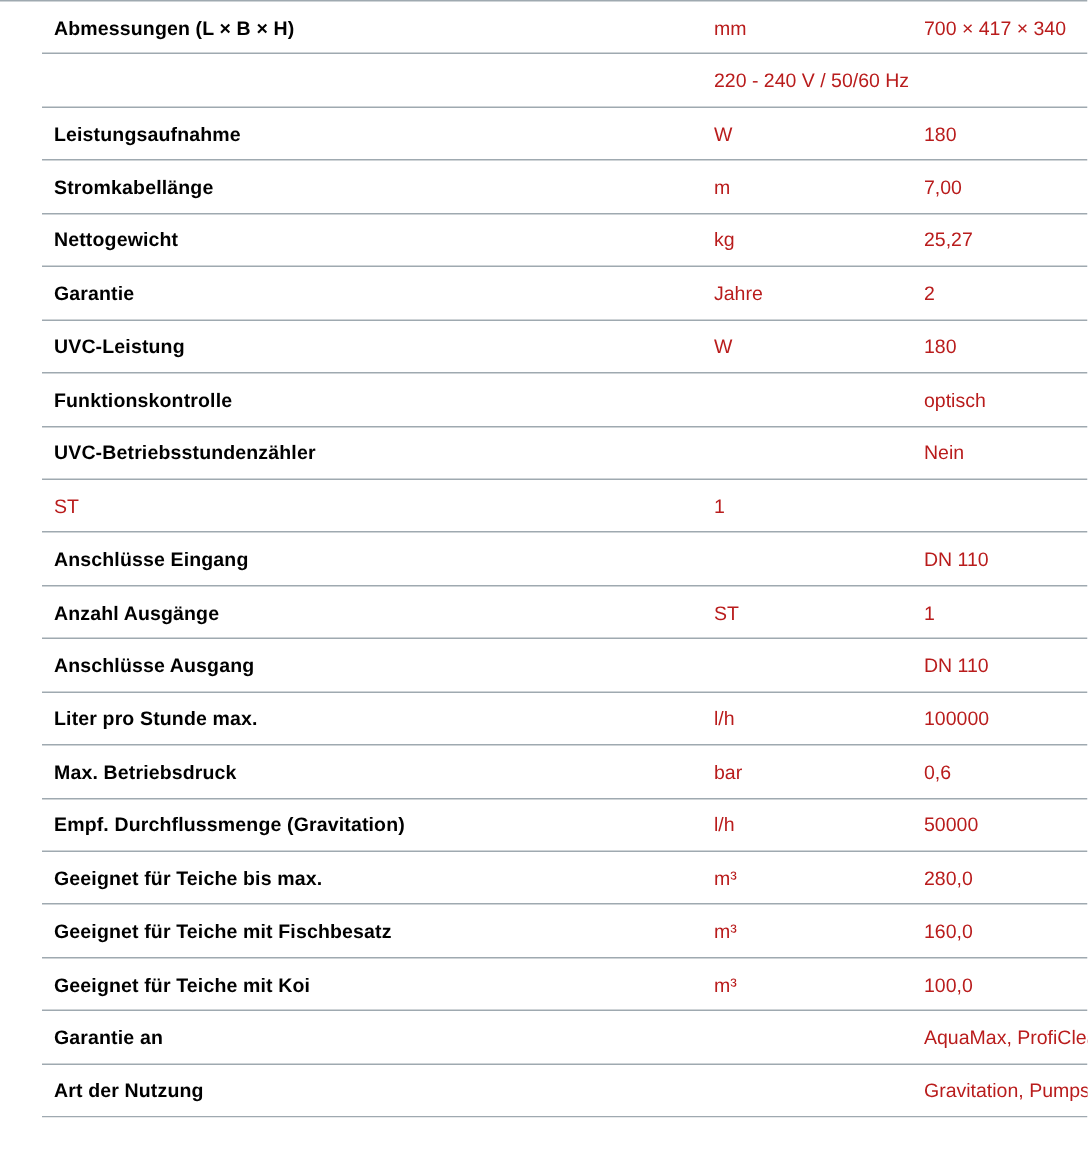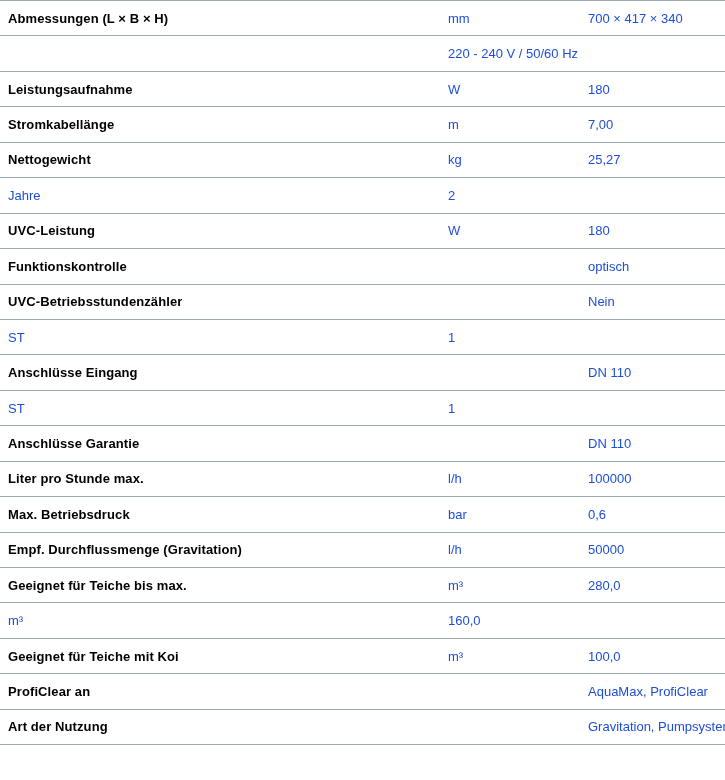--- a/index.html
+++ b/index.html
@@ -5,41 +5,42 @@
   html, body {
     margin: 0;
     padding: 0;
     background: #ffffff;
   }
   .spec-table {
     width: 725px;
     box-sizing: border-box;
     border-top: 1px solid #9fa9b0;
     font-family: "Liberation Sans", sans-serif;
+    padding-left: 28px;
   }
   .spec-row {
     display: grid;
     grid-template-columns: 440px 140px 1fr;
     align-items: center;
     height: 35.45px;
     box-sizing: border-box;
     border-bottom: 1px solid #9fa9b0;
     padding-left: 8px;
   }
   .spec-label {
     font-size: 13px;
     font-weight: bold;
     color: #000000;
     letter-spacing: 0.1px;
     white-space: nowrap;
   }
   .spec-unit, .spec-value {
     font-size: 13px;
     font-weight: normal;
-    color: #1d4ed8;
+    color: #b91c1c;
     white-space: nowrap;
   }
 </style>
 </head>
 <body>
 
 <div class="spec-table">
   <div class="spec-row">
     <span class="spec-label">Abmessungen (L × B × H)</span>
     <span class="spec-unit">mm</span>
@@ -63,20 +64,21 @@
     <span class="spec-value">7,00</span>
   </div>
 
   <div class="spec-row">
     <span class="spec-label">Nettogewicht</span>
     <span class="spec-unit">kg</span>
     <span class="spec-value">25,27</span>
   </div>
 
   <div class="spec-row">
+    <span class="spec-label">Garantie</span>
     <span class="spec-unit">Jahre</span>
     <span class="spec-value">2</span>
   </div>
 
   <div class="spec-row">
     <span class="spec-label">UVC-Leistung</span>
     <span class="spec-unit">W</span>
     <span class="spec-value">180</span>
   </div>
 
@@ -97,26 +99,27 @@
     <span class="spec-value">1</span>
   </div>
 
   <div class="spec-row">
     <span class="spec-label">Anschlüsse Eingang</span>
     <span class="spec-unit"></span>
     <span class="spec-value">DN 110</span>
   </div>
 
   <div class="spec-row">
+    <span class="spec-label">Anzahl Ausgänge</span>
     <span class="spec-unit">ST</span>
     <span class="spec-value">1</span>
   </div>
 
   <div class="spec-row">
-    <span class="spec-label">Anschlüsse Garantie</span>
+    <span class="spec-label">Anschlüsse Ausgang</span>
     <span class="spec-unit"></span>
     <span class="spec-value">DN 110</span>
   </div>
 
   <div class="spec-row">
     <span class="spec-label">Liter pro Stunde max.</span>
     <span class="spec-unit">l/h</span>
     <span class="spec-value">100000</span>
   </div>
 
@@ -132,33 +135,34 @@
     <span class="spec-value">50000</span>
   </div>
 
   <div class="spec-row">
     <span class="spec-label">Geeignet für Teiche bis max.</span>
     <span class="spec-unit">m³</span>
     <span class="spec-value">280,0</span>
   </div>
 
   <div class="spec-row">
+    <span class="spec-label">Geeignet für Teiche mit Fischbesatz</span>
     <span class="spec-unit">m³</span>
     <span class="spec-value">160,0</span>
   </div>
 
   <div class="spec-row">
     <span class="spec-label">Geeignet für Teiche mit Koi</span>
     <span class="spec-unit">m³</span>
     <span class="spec-value">100,0</span>
   </div>
 
 
   <div class="spec-row">
-    <span class="spec-label">ProfiClear an</span>
+    <span class="spec-label">Garantie an</span>
     <span class="spec-unit"></span>
     <span class="spec-value">AquaMax, ProfiClear</span>
   </div>
 
   <div class="spec-row">
     <span class="spec-label">Art der Nutzung</span>
     <span class="spec-unit"></span>
     <span class="spec-value">Gravitation, Pumpsystem</span>
   </div>
 </div>

